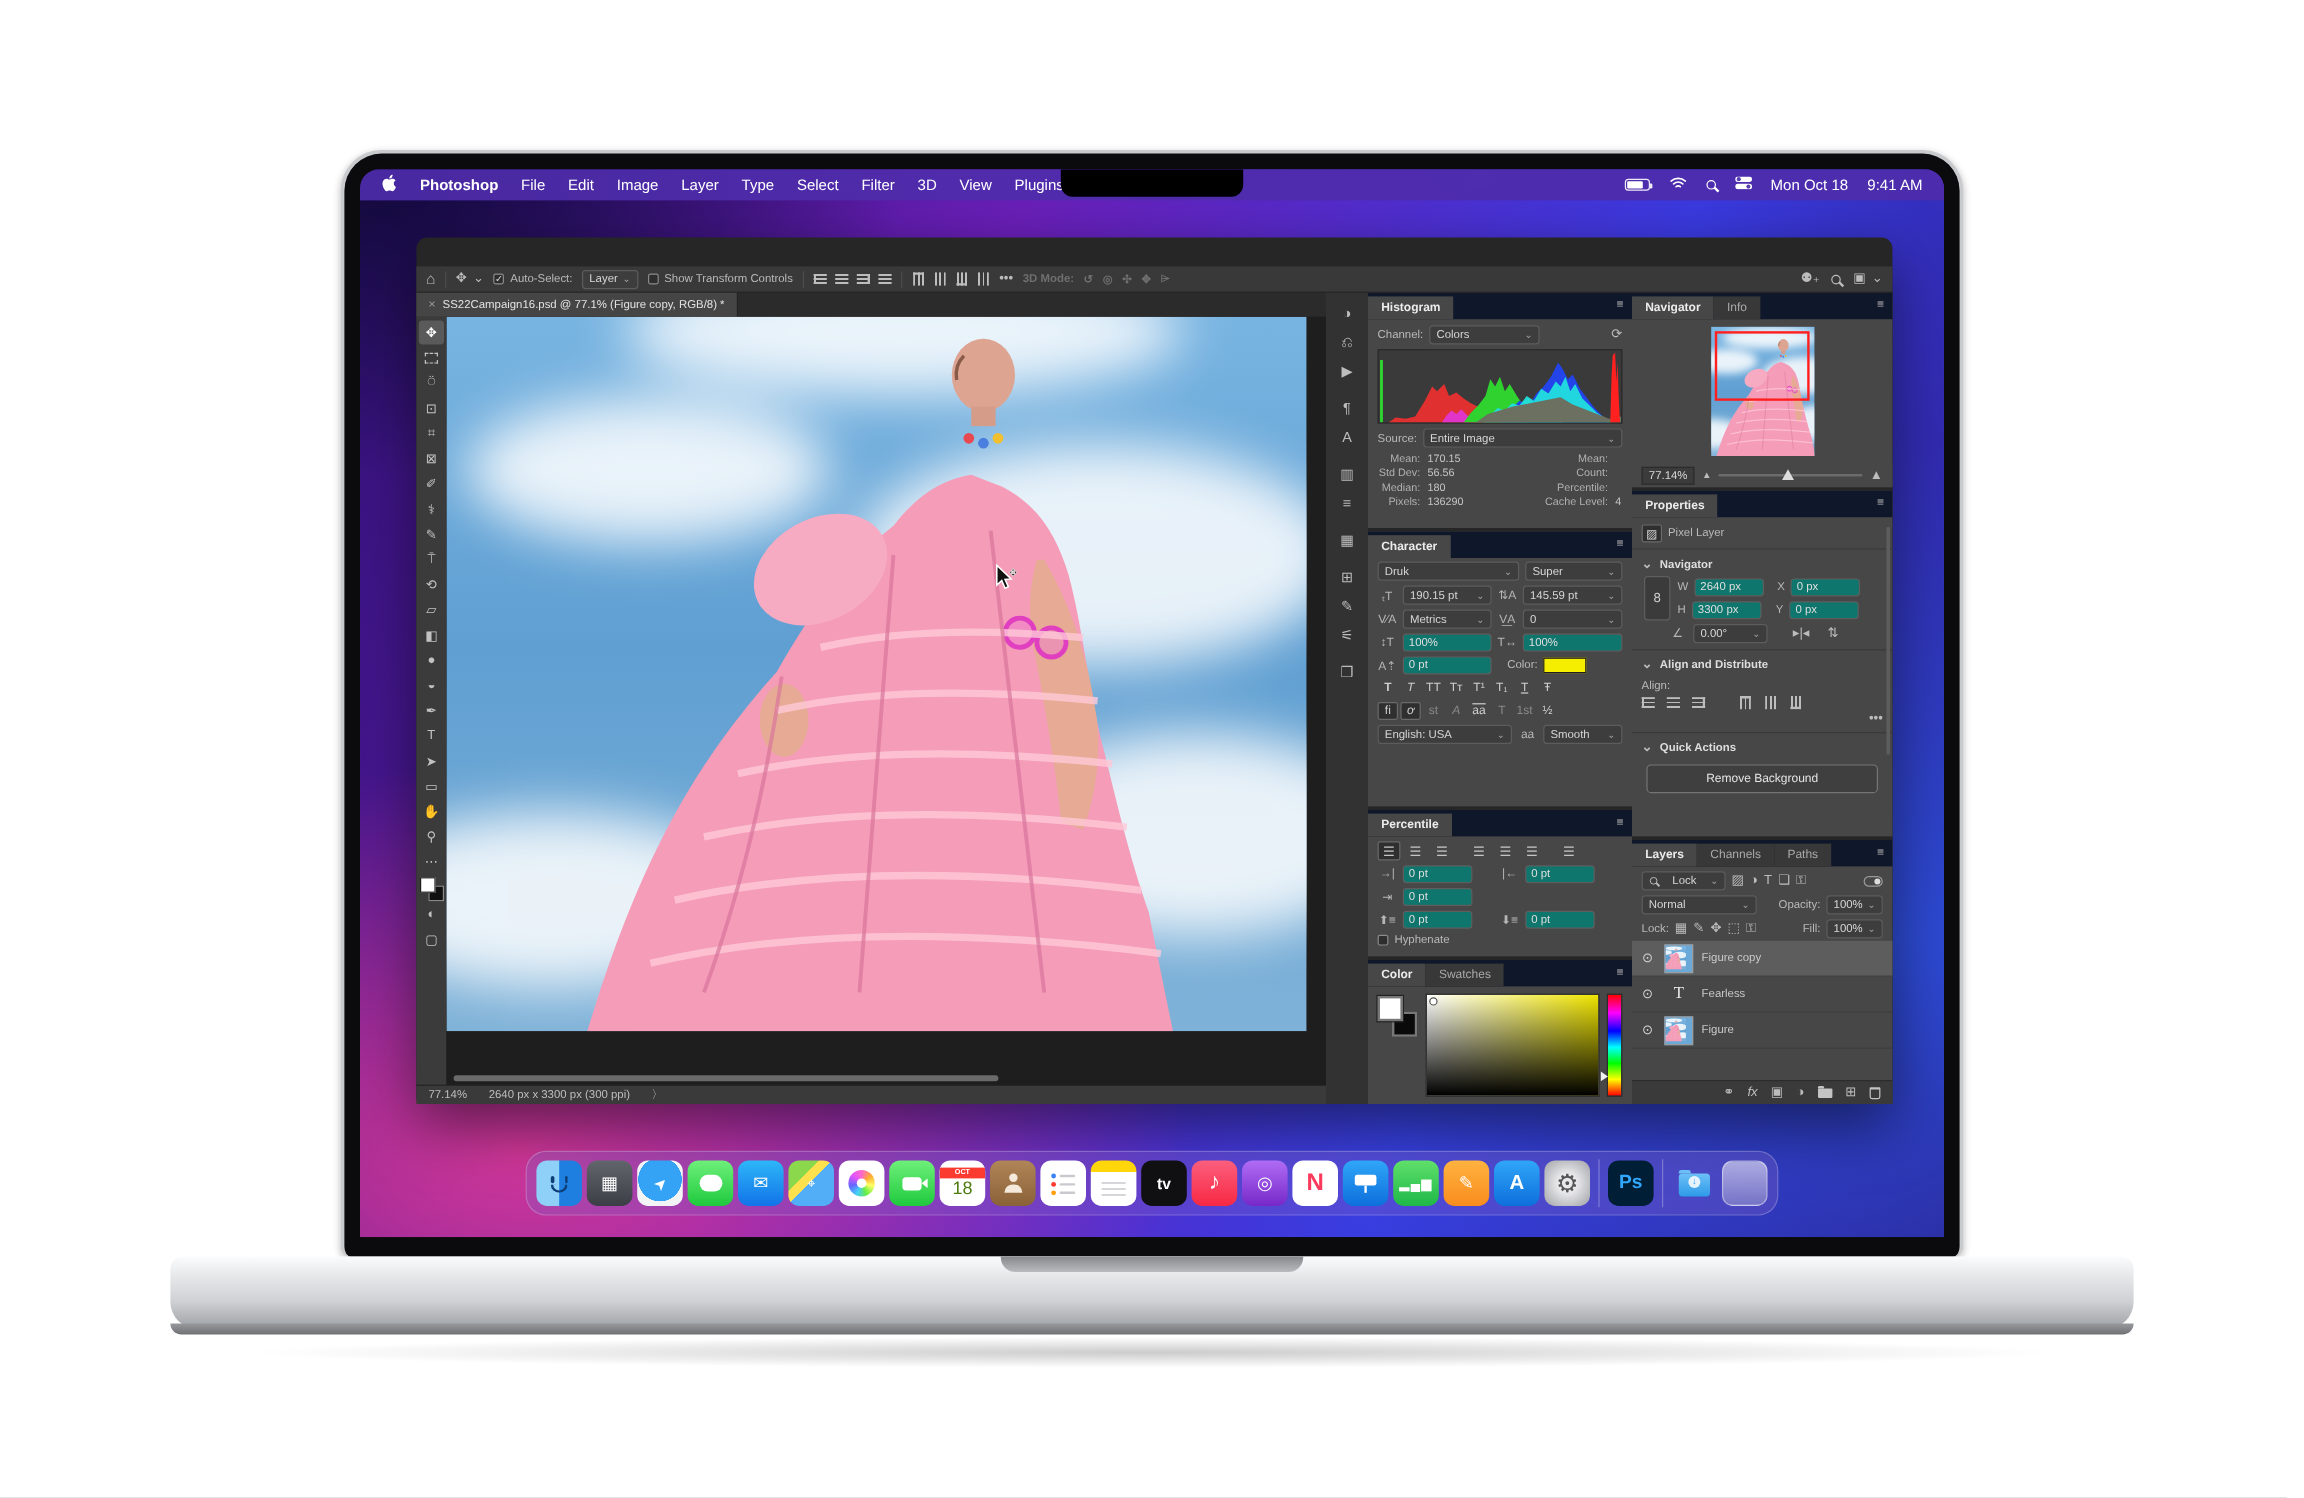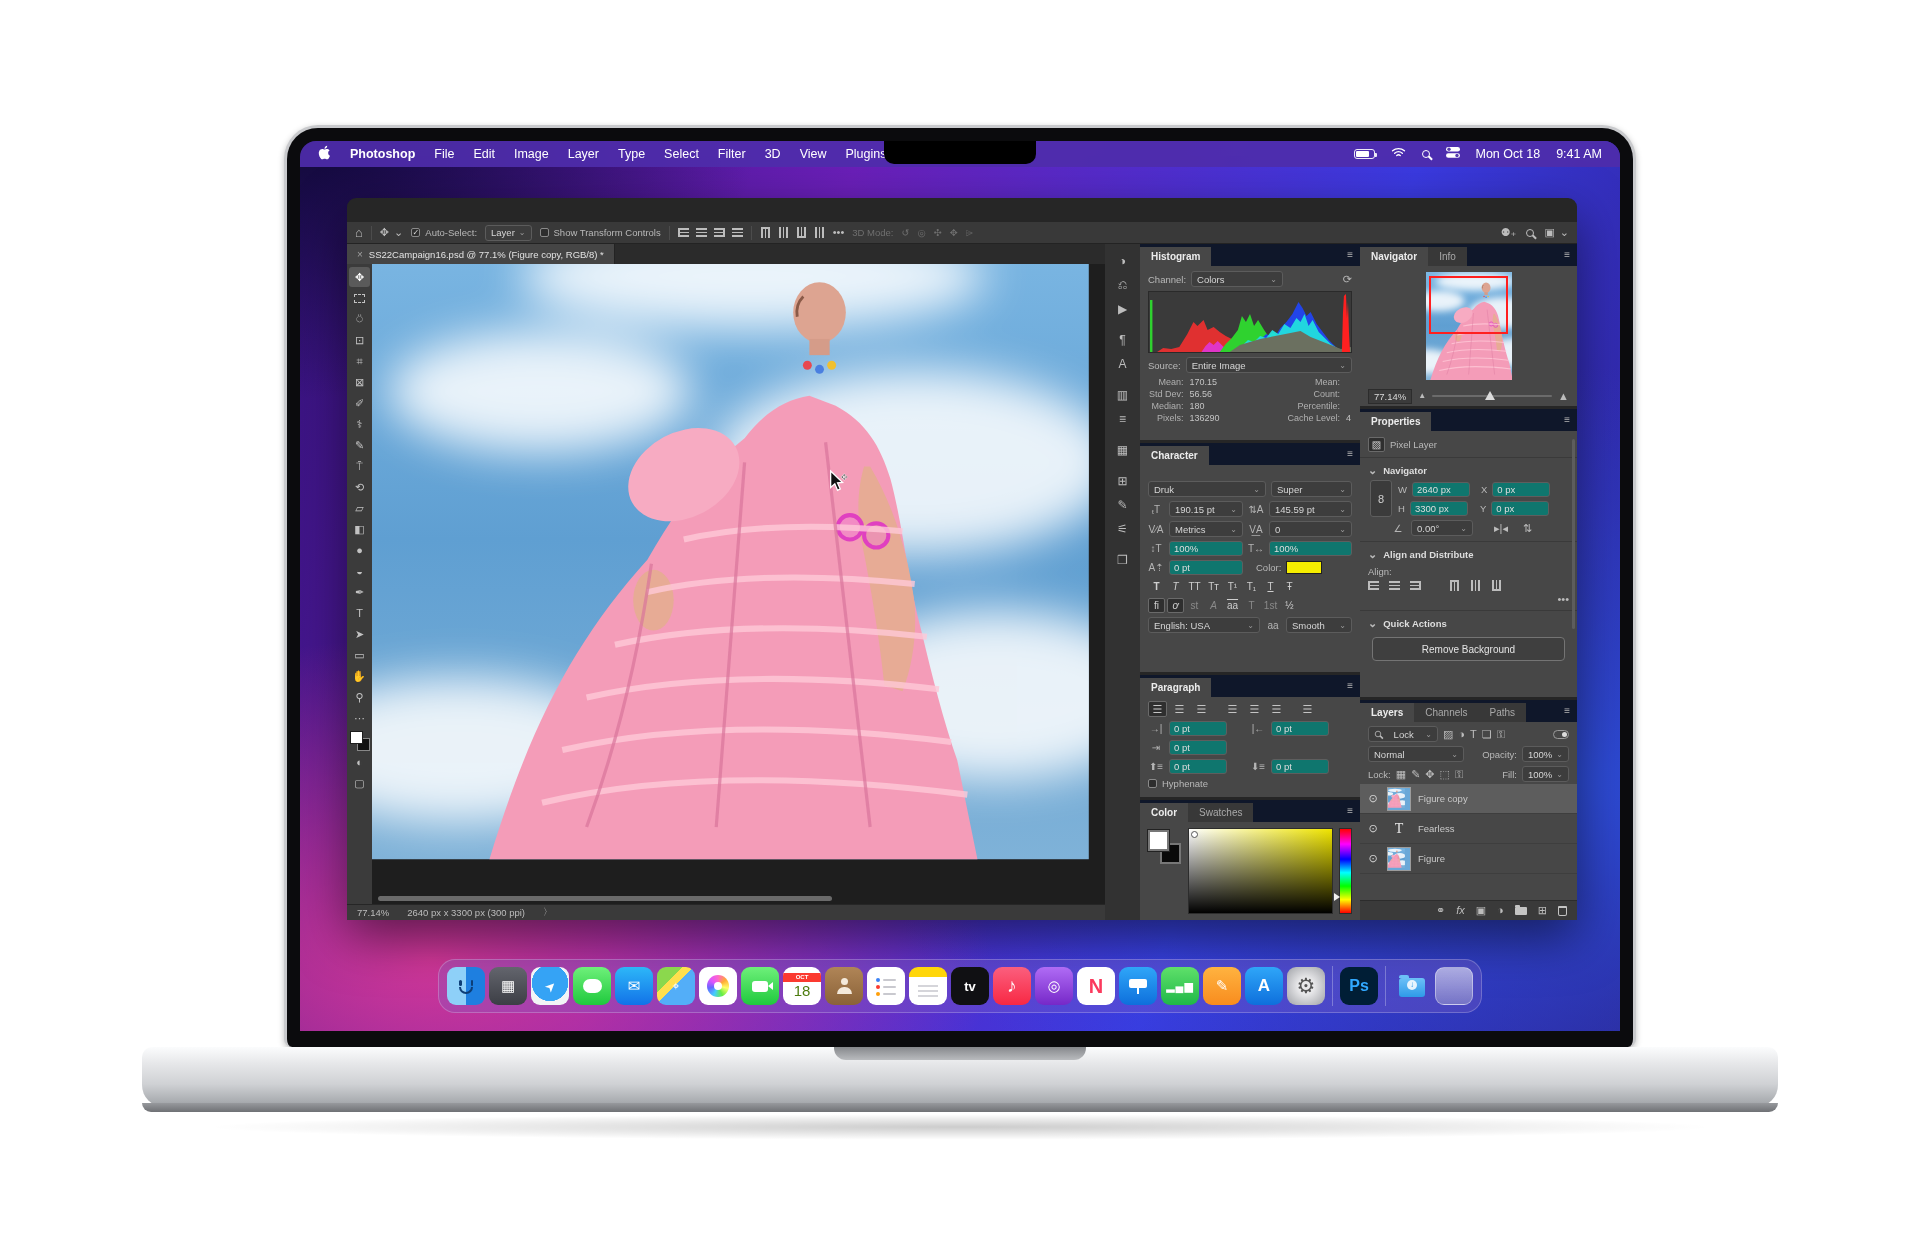--- a/index.html
+++ b/index.html
@@ -55,21 +55,21 @@
   .optbar { position:absolute; left:0; top:24px; width:100%; height:22px; background:#393939;
             border-bottom:1px solid #232323; display:flex; align-items:center; gap:8px; padding:0 8px; }
   .sep-v { width:1px; height:14px; background:#4c4c4c; }
   .og { display:flex; align-items:center; gap:5px; }
   .cb { width:9px; height:9px; border:1px solid #8a8a8a; border-radius:2px; background:#2e2e2e;
         font-size:8px; line-height:8px; text-align:center; color:#ddd; }
   .dd { background:#3d3d3d; border:1px solid #5c5c5c; border-radius:3px; height:16px;
         display:inline-flex; align-items:center; gap:4px; padding:0 5px; color:#d6d6d6; white-space:nowrap; }
   .dd .car { color:#9a9a9a; font-size:8px; }
   .ic { color:#bcbcbc; font-size:11px; line-height:1; display:inline-block; text-align:center; }
-  .dim { color:#6f6f6f; }
+  .dim { color:#6f6f6f;font-weight:bold; }
   .alb { width:11px; height:9px; display:inline-block;
          background:repeating-linear-gradient(#bdbdbd 0 1.6px, transparent 1.6px 3.6px); }
   .alb.l{ box-shadow:inset 2px 0 0 #bdbdbd; } .alb.c{ box-shadow:inset 0 0 0 0 #bdbdbd; background:repeating-linear-gradient(#bdbdbd 0 1.6px, transparent 1.6px 3.6px); }
   .alb.r{ box-shadow:inset -2px 0 0 #bdbdbd; }
   .alb.v { transform:rotate(90deg); }
   .opt-right { margin-left:auto; display:flex; align-items:center; gap:10px; }
 
   .body { position:absolute; left:0; top:46px; width:100%; height:676px; display:flex; }
   .colA { width:758px; display:flex; flex-direction:column; }
   .tabrow { height:20px; background:#2b2b2b; display:flex; }
@@ -553,21 +553,21 @@
               </tbody>
                 </table>
             </div>
           </div>
 
           <div class="panel" style="height:229px">
             <div class="ptabs">
                 <span class="ptab on">Character</span>
                 <span class="pmenu">≡</span>
               </div>
-            <div class="prow" style="padding-top:16px">
+            <div class="prow" style="padding-top:3px">
               <span class="dd" style="width:118px;justify-content:space-between">
                   <span>Druk</span>
                   <span class="car">⌄</span>
                 </span>
               <span class="dd" style="flex:1;justify-content:space-between">
                   <span>Super</span>
                   <span class="car">⌄</span>
                 </span>
             </div>
             <div class="prow">
@@ -634,21 +634,21 @@
               <span class="glyph">aa</span>
               <span class="dd" style="flex:1;justify-content:space-between">
                   <span>Smooth</span>
                   <span class="car">⌄</span>
                 </span>
             </div>
           </div>
 
           <div class="panel" style="height:122px">
             <div class="ptabs">
-                <span class="ptab on">Paragraph</span>
+                <span class="ptab on">Percentile</span>
                 <span class="pmenu">≡</span>
               </div>
             <div class="prow" style="gap:3px;padding-top:4px">
               <span class="alignbtn on">☰</span>
               <span class="alignbtn">☰</span>
               <span class="alignbtn">☰</span>
               <span style="width:6px"></span>
               <span class="alignbtn">☰</span>
               <span class="alignbtn">☰</span>
               <span class="alignbtn">☰</span>

